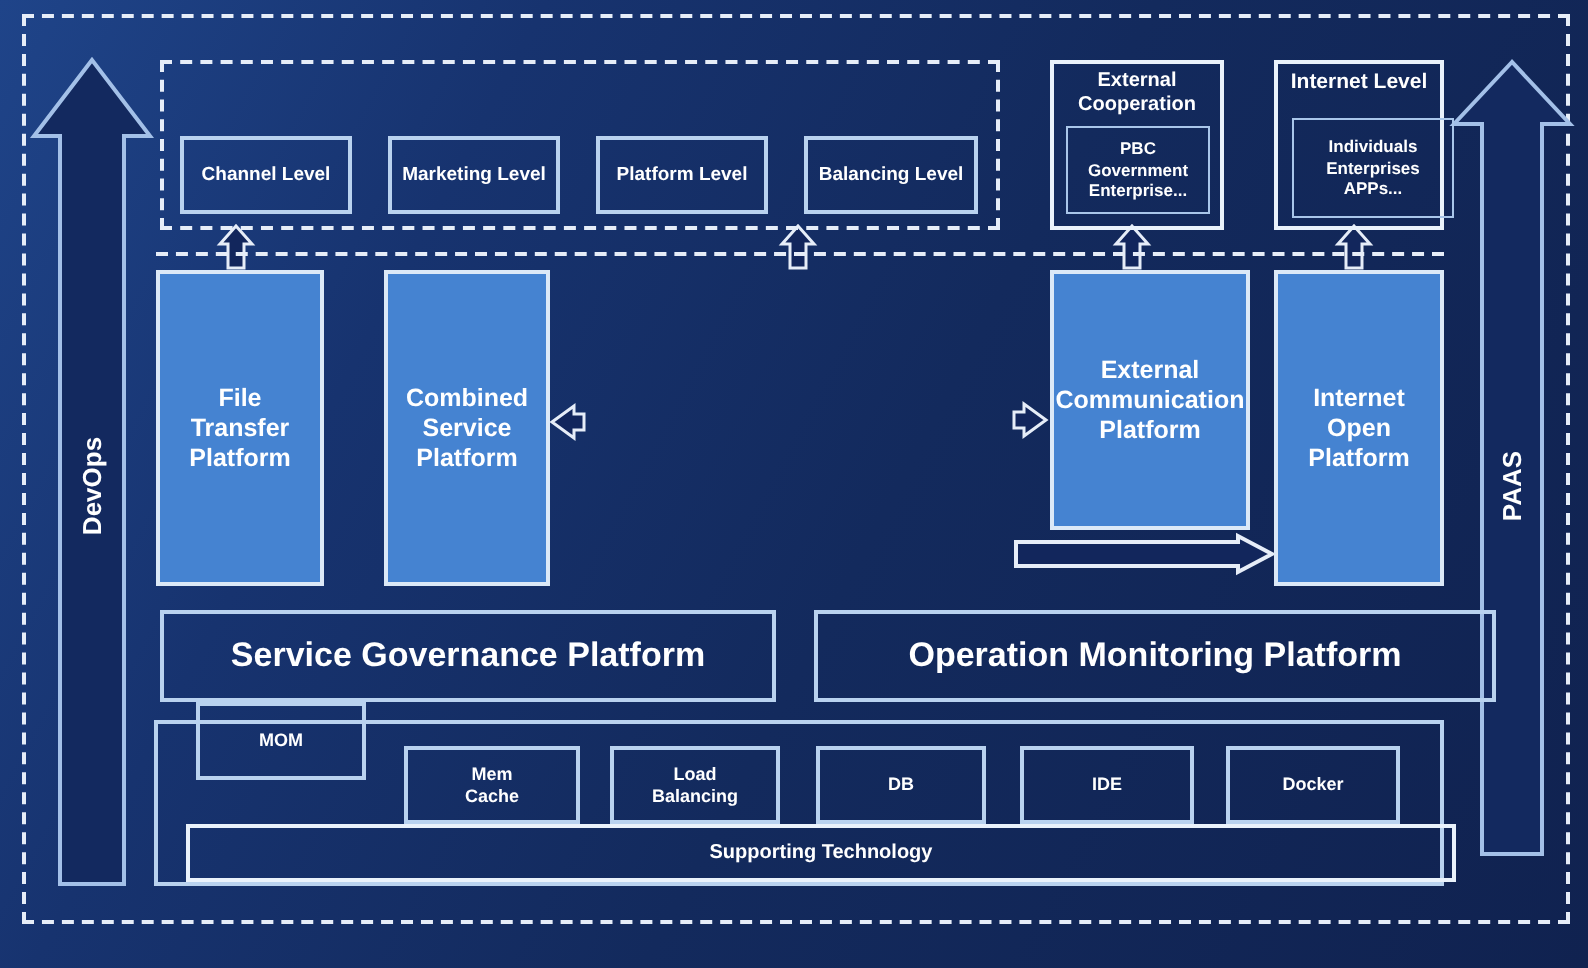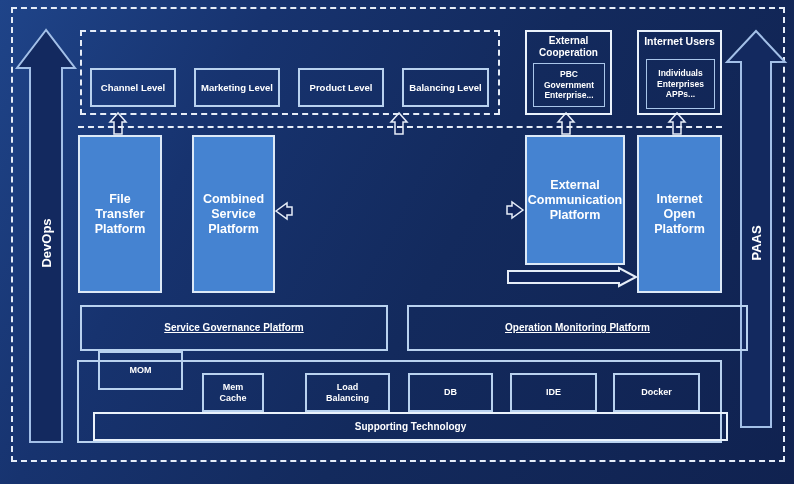--- a/index.html
+++ b/index.html
@@ -14,21 +14,21 @@
     display:flex; align-items:center; justify-content:center;
     text-align:center; color:#ffffff; font-weight:bold;
     white-space:pre-line; line-height:1.2;
   }
   .dark  { background:transparent; border:2px solid #b9d2ef; }
   .light { background:#4583d1; border:2px solid #dce9f7; }
   .bright{ border-color:#eaf2fb; }
   .dashed-frame { border:2px dashed #e6edf8; }
   .lvl   { font-size:9.5px; }
   .plat  { font-size:12.5px; }
-  .gov   { font-size:10px;text-decoration:underline; }
+  .gov   { font-size:17px; }
   .tech  { font-size:9px; line-height:1.15; }
   .banner{ font-size:10px; }
   .topbox-title { font-size:10px; font-weight:bold; color:#fff; text-align:center; white-space:pre-line; line-height:1.15; padding-top:3px; }
   .innerbox { position:absolute; box-sizing:border-box; border:1.5px solid #a9c6ea;
     display:flex; align-items:center; justify-content:center; text-align:center;
     color:#fff; font-weight:bold; font-size:8.5px; white-space:pre-line; line-height:1.25; }
   .rail-label {
     position:absolute; color:#ffffff; font-weight:bold; font-size:13px;
     white-space:nowrap; transform:translate(-50%,-50%) rotate(-90deg);
   }
@@ -54,33 +54,33 @@
     <polygon points="508,271 619,271 619,268 636,277 619,286 619,283 508,283" fill="#12265c" stroke="#e6edf8" stroke-width="2"></polygon>
   </svg>
 
   <div class="rail-label" style="left:46px; top:243px;">DevOps</div>
   <div class="rail-label" style="left:756px; top:243px;">PAAS</div>
 
   <div class="abs dashed-frame" style="left:80px; top:30px; width:420px; height:85px;"></div>
 
   <div class="box dark lvl" style="left:90px; top:68px; width:86px; height:39px;">Channel Level</div>
   <div class="box dark lvl" style="left:194px; top:68px; width:86px; height:39px;">Marketing Level</div>
-  <div class="box dark lvl" style="left:298px; top:68px; width:86px; height:39px;">Product Level</div>
+  <div class="box dark lvl" style="left:298px; top:68px; width:86px; height:39px;">Platform Level</div>
   <div class="box dark lvl" style="left:402px; top:68px; width:87px; height:39px;">Balancing Level</div>
 
   <div class="abs dark bright" style="left:525px; top:30px; width:87px; height:85px;">
     <div class="topbox-title">External
 Cooperation</div>
     <div class="innerbox" style="left:6px; top:31px; width:72px; height:44px;">PBC Government
 Enterprise...</div>
   </div>
 
   <div class="abs dark bright" style="left:637px; top:30px; width:85px; height:85px;">
-    <div class="topbox-title" style="font-size:10.5px;">Internet Users</div>
-    <div class="innerbox" style="left:7px; top:27px; width:69px; height:50px;">Individuals
+    <div class="topbox-title" style="font-size:10.5px;">Internet Level</div>
+    <div class="innerbox" style="left:7px; top:27px; width:81px; height:50px;">Individuals
 Enterprises
 APPs...</div>
   </div>
 
   <div class="hline" style="left:78px; top:126px; width:644px;"></div>
 
   <div class="box light plat" style="left:78px; top:135px; width:84px; height:158px;">File
 Transfer
 Platform</div>
   <div class="box light plat" style="left:192px; top:135px; width:83px; height:158px;">Combined
@@ -92,21 +92,21 @@
   <div class="box light plat" style="left:637px; top:135px; width:85px; height:158px;">Internet
 Open
 Platform</div>
 
   <div class="box dark gov" style="left:80px; top:305px; width:308px; height:46px;">Service Governance Platform</div>
   <div class="box dark gov" style="left:407px; top:305px; width:341px; height:46px;">Operation Monitoring Platform</div>
 
   <div class="abs dark" style="left:77px; top:360px; width:645px; height:83px;"></div>
 
   <div class="box dark tech" style="left:98px; top:351px; width:85px; height:39px;">MOM</div>
-  <div class="box dark tech" style="left:202px; top:373px; width:62px; height:39px;">Mem
+  <div class="box dark tech" style="left:202px; top:373px; width:88px; height:39px;">Mem
 Cache</div>
   <div class="box dark tech" style="left:305px; top:373px; width:85px; height:39px;">Load
 Balancing</div>
   <div class="box dark tech" style="left:510px; top:373px; width:87px; height:39px;">IDE</div>
   <div class="box dark tech" style="left:408px; top:373px; width:85px; height:39px;">DB</div>
   <div class="box dark tech" style="left:613px; top:373px; width:87px; height:39px;">Docker</div>
 
   <div class="box dark bright banner" style="left:93px; top:412px; width:635px; height:29px;">Supporting Technology</div>
 
 </div>

